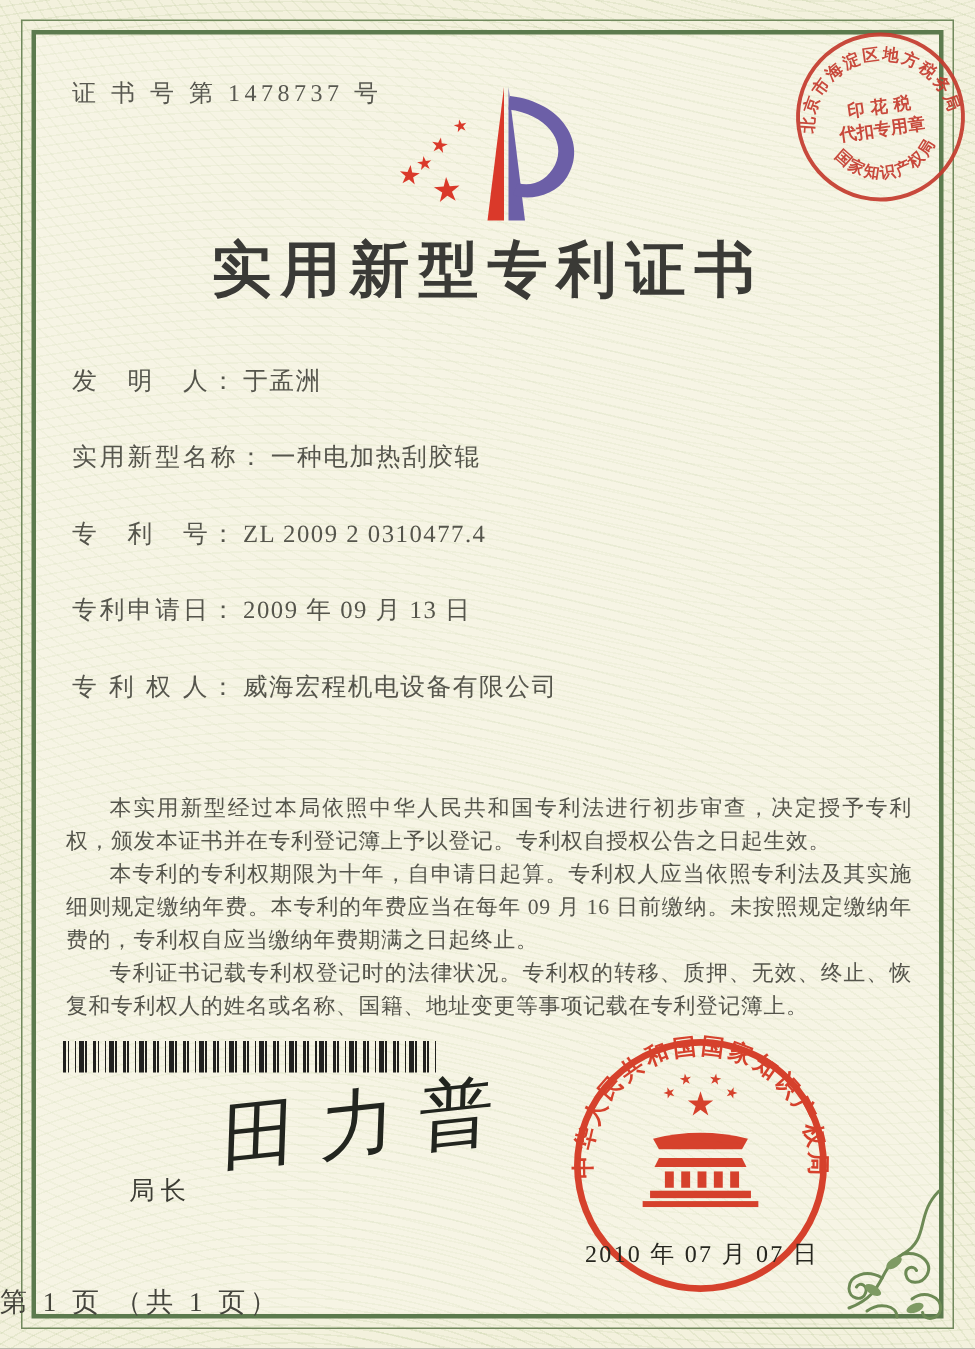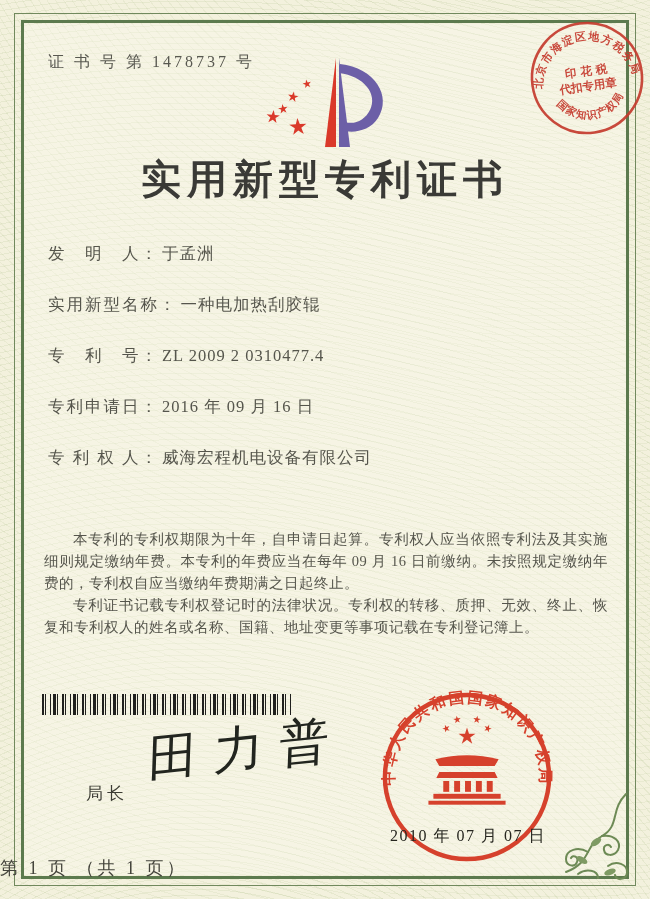--- a/index.html
+++ b/index.html
@@ -92,28 +92,29 @@
     <div class="field-row">
       <span class="f-label">发　明　人</span><span class="f-colon">：</span><span class="f-value">于孟洲</span>
     </div>
     <div class="field-row">
       <span class="f-label">实用新型名称</span><span class="f-colon">：</span><span class="f-value">一种电加热刮胶辊</span>
     </div>
     <div class="field-row">
       <span class="f-label">专　利　号</span><span class="f-colon">：</span><span class="f-value">ZL 2009 2 0310477.4</span>
     </div>
     <div class="field-row">
-      <span class="f-label">专利申请日</span><span class="f-colon">：</span><span class="f-value">2016 年 09 月 16 日</span>
+      <span class="f-label">专利申请日</span><span class="f-colon">：</span><span class="f-value">2009 年 09 月 13 日</span>
     </div>
     <div class="field-row">
       <span class="f-label">专 利 权 人</span><span class="f-colon">：</span><span class="f-value">威海宏程机电设备有限公司</span>
     </div>
   </div>
 
   <div class="paras">
+    <p>本实用新型经过本局依照中华人民共和国专利法进行初步审查，决定授予专利权，颁发本证书并在专利登记簿上予以登记。专利权自授权公告之日起生效。</p>
     <p>本专利的专利权期限为十年，自申请日起算。专利权人应当依照专利法及其实施细则规定缴纳年费。本专利的年费应当在每年 09 月 16 日前缴纳。未按照规定缴纳年费的，专利权自应当缴纳年费期满之日起终止。</p>
     <p>专利证书记载专利权登记时的法律状况。专利权的转移、质押、无效、终止、恢复和专利权人的姓名或名称、国籍、地址变更等事项记载在专利登记簿上。</p>
   </div>
 
   <div class="barcode"></div>
 
   <span class="sign-label">局长</span>
   <span class="sign-name">田力普</span>
 
   <svg class="office-seal" viewBox="0 0 180 180">

